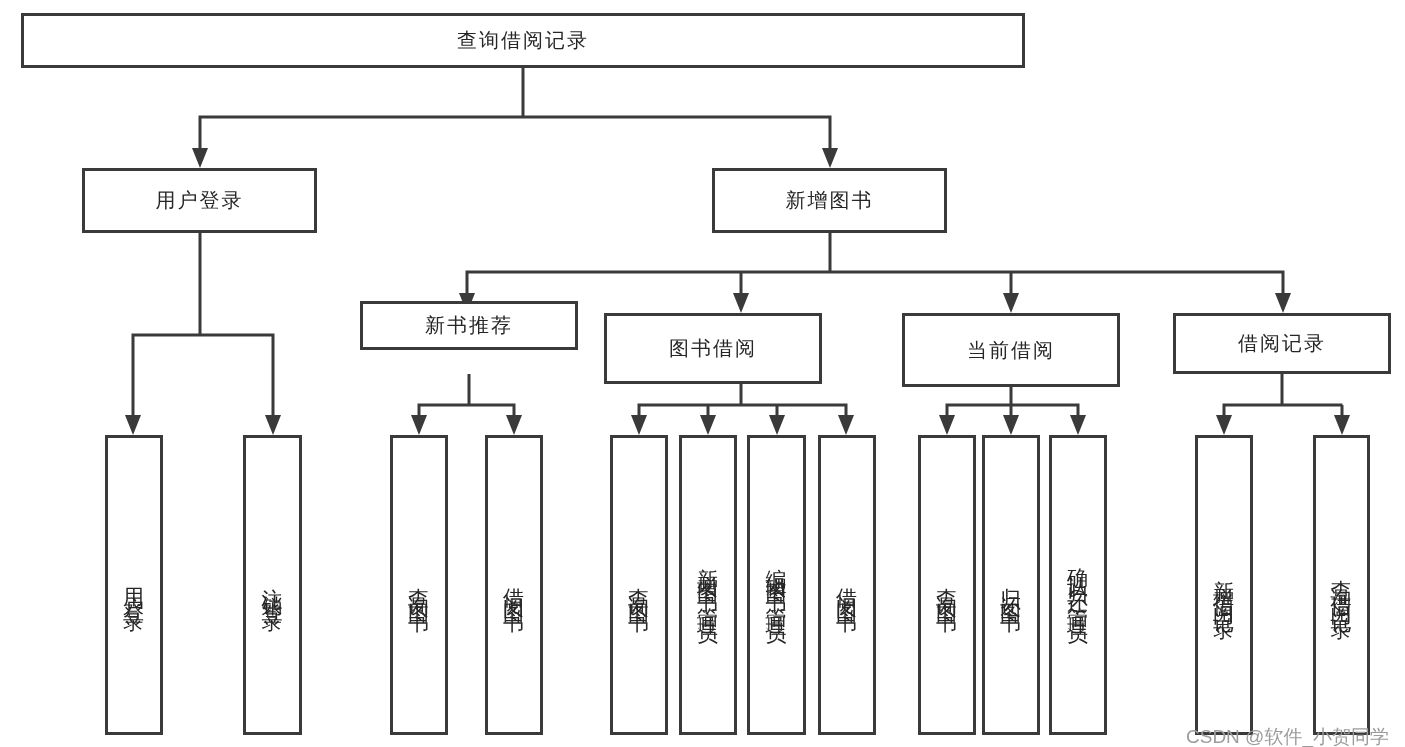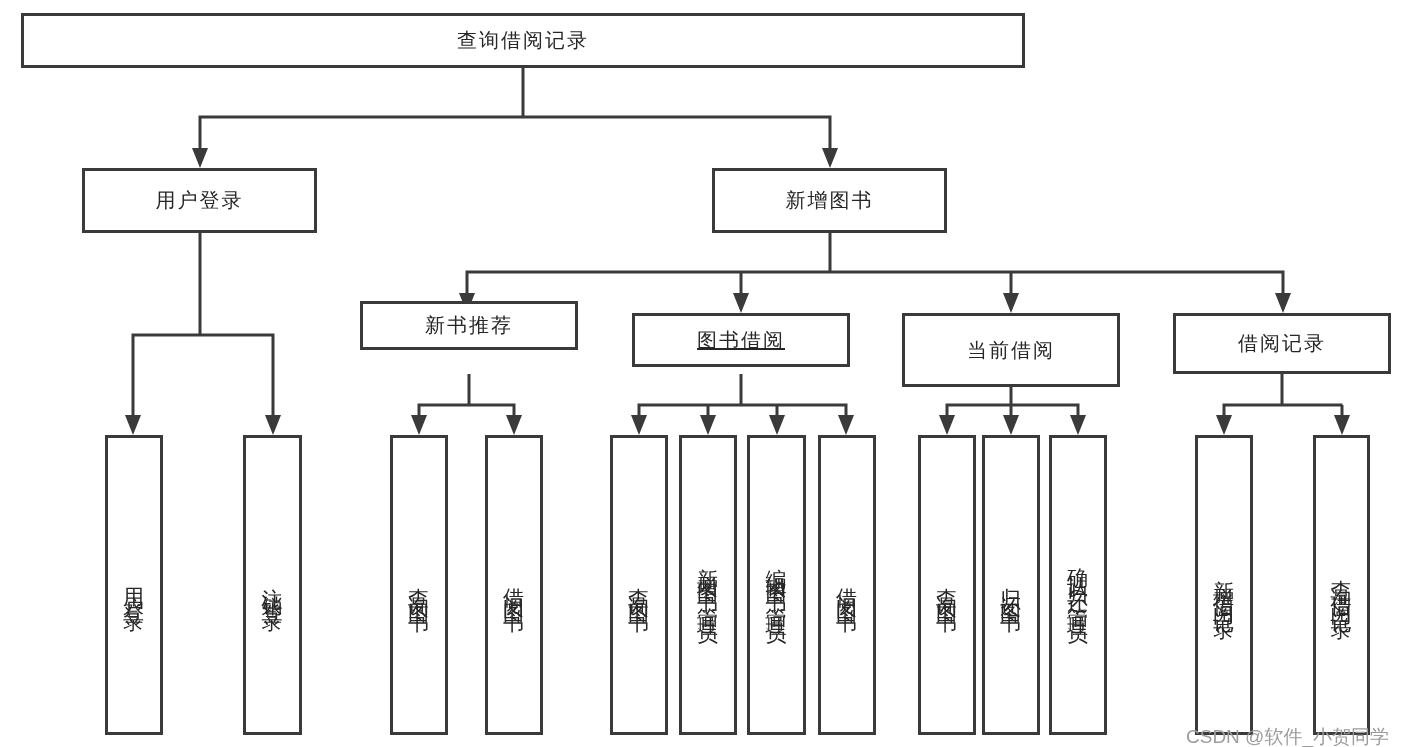--- a/index.html
+++ b/index.html
@@ -43,21 +43,21 @@
     text-orientation: mixed;
     font-size: 21px;
     letter-spacing: 8px;
     line-height: 1;
     padding-top: 4px;
   }
   .root-node { left: 21px; top: 13px; width: 1004px; height: 55px; }
   .n-user-login { left: 82px;  top: 168px; width: 235px; height: 65px; }
   .n-book-mgmt { left: 712px; top: 168px; width: 235px; height: 65px; }
   .n-sec0 { left: 360px;  top: 301px; width: 218px; height: 49px; font-family: Liberation Serif, serif; }
-  .n-sec1 { left: 632px;  top: 313px; width: 218px; height: 54px; text-decoration: underline; }
+  .n-sec1 { left: 604px;  top: 313px; width: 218px; height: 71px; }
   .n-sec2 { left: 902px;  top: 313px; width: 218px; height: 74px; }
   .n-sec3 { left: 1173px; top: 313px; width: 218px; height: 61px; }
   .leaf { top: 435px; width: 58px; height: 300px; }
   .l-1  { left: 105px; }
   .l-2  { left: 243px; width: 59px; }
   .l-3  { left: 390px; }
   .l-4  { left: 485px; }
   .l-5  { left: 610px; }
   .l-6  { left: 679px; }
   .l-7  { left: 747px; width: 59px; }

